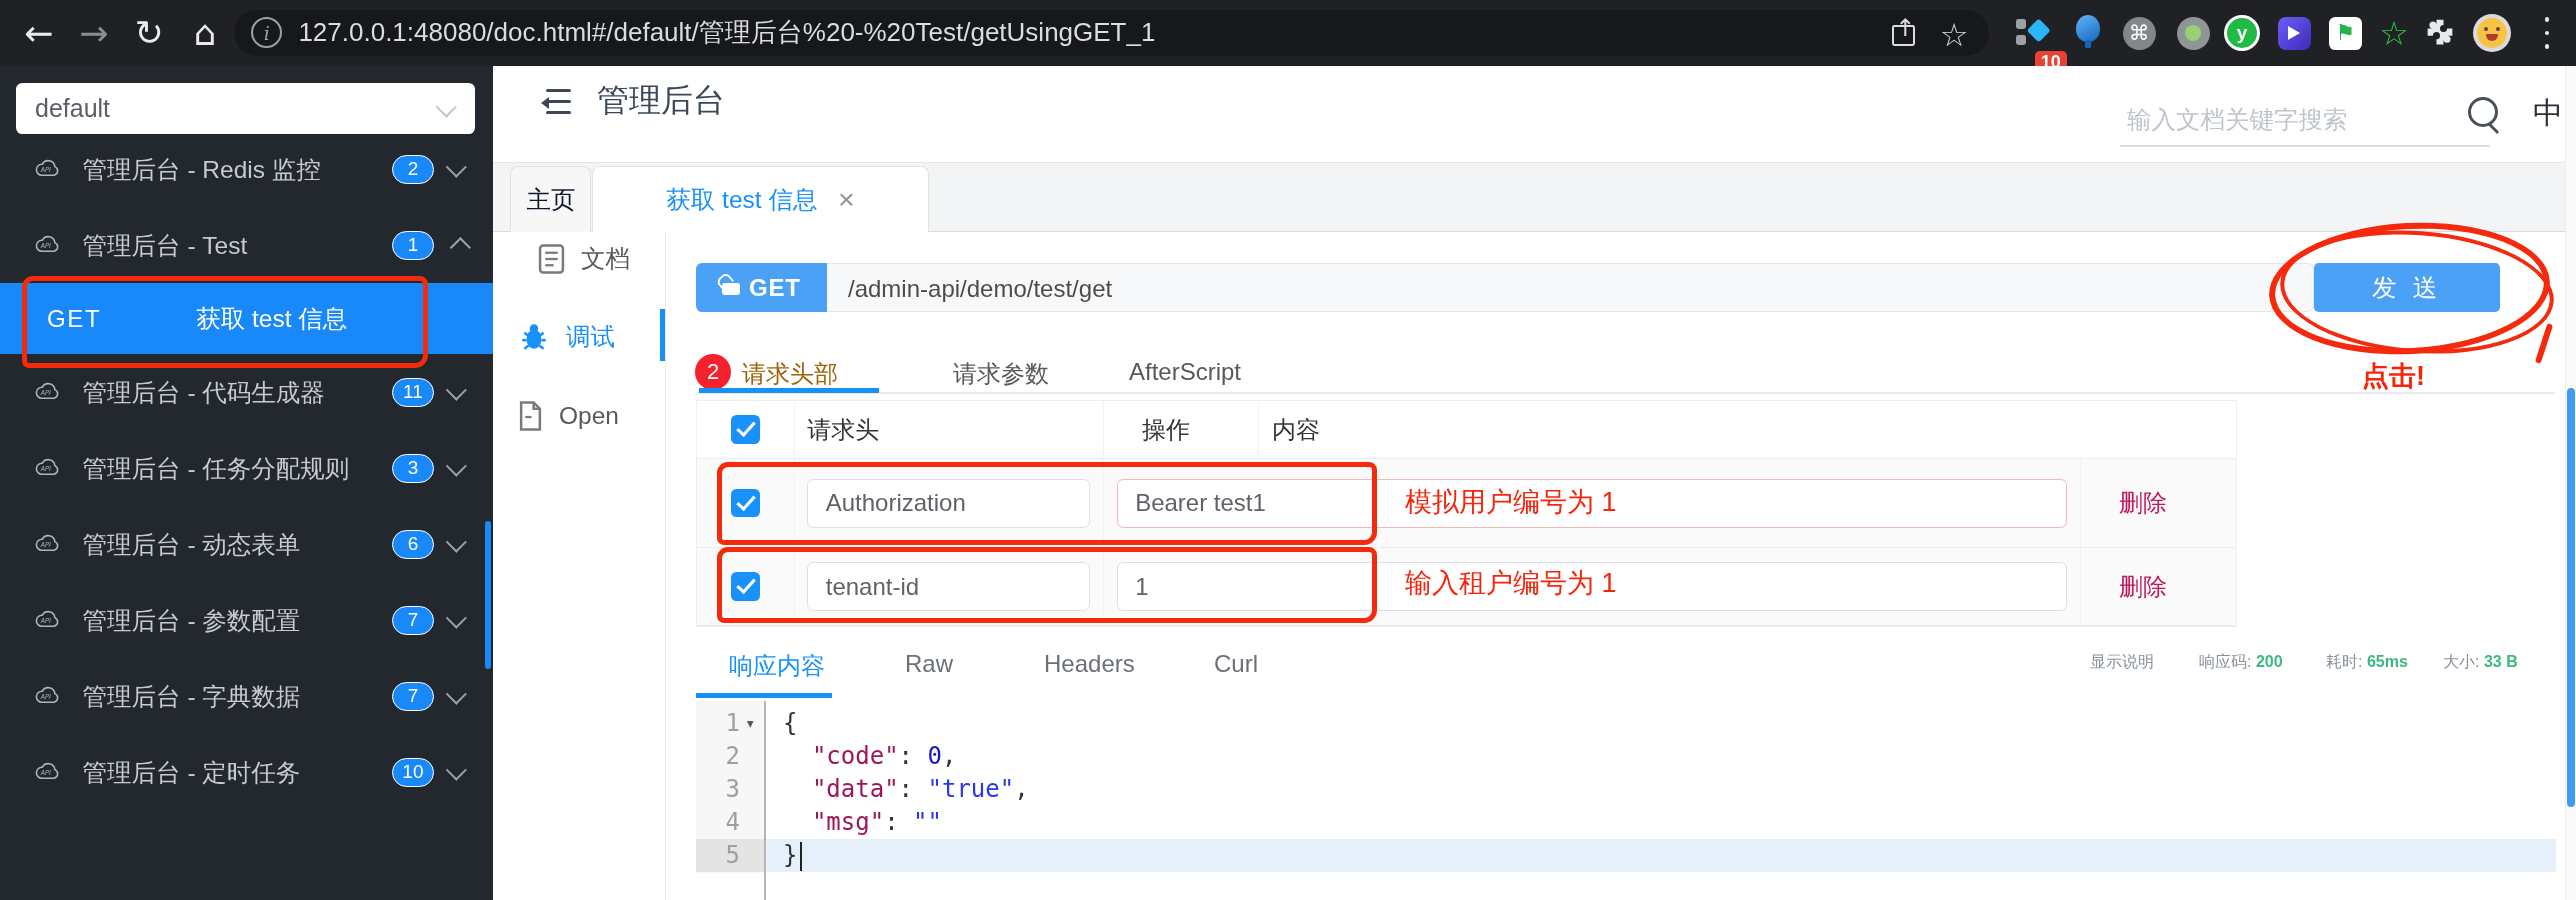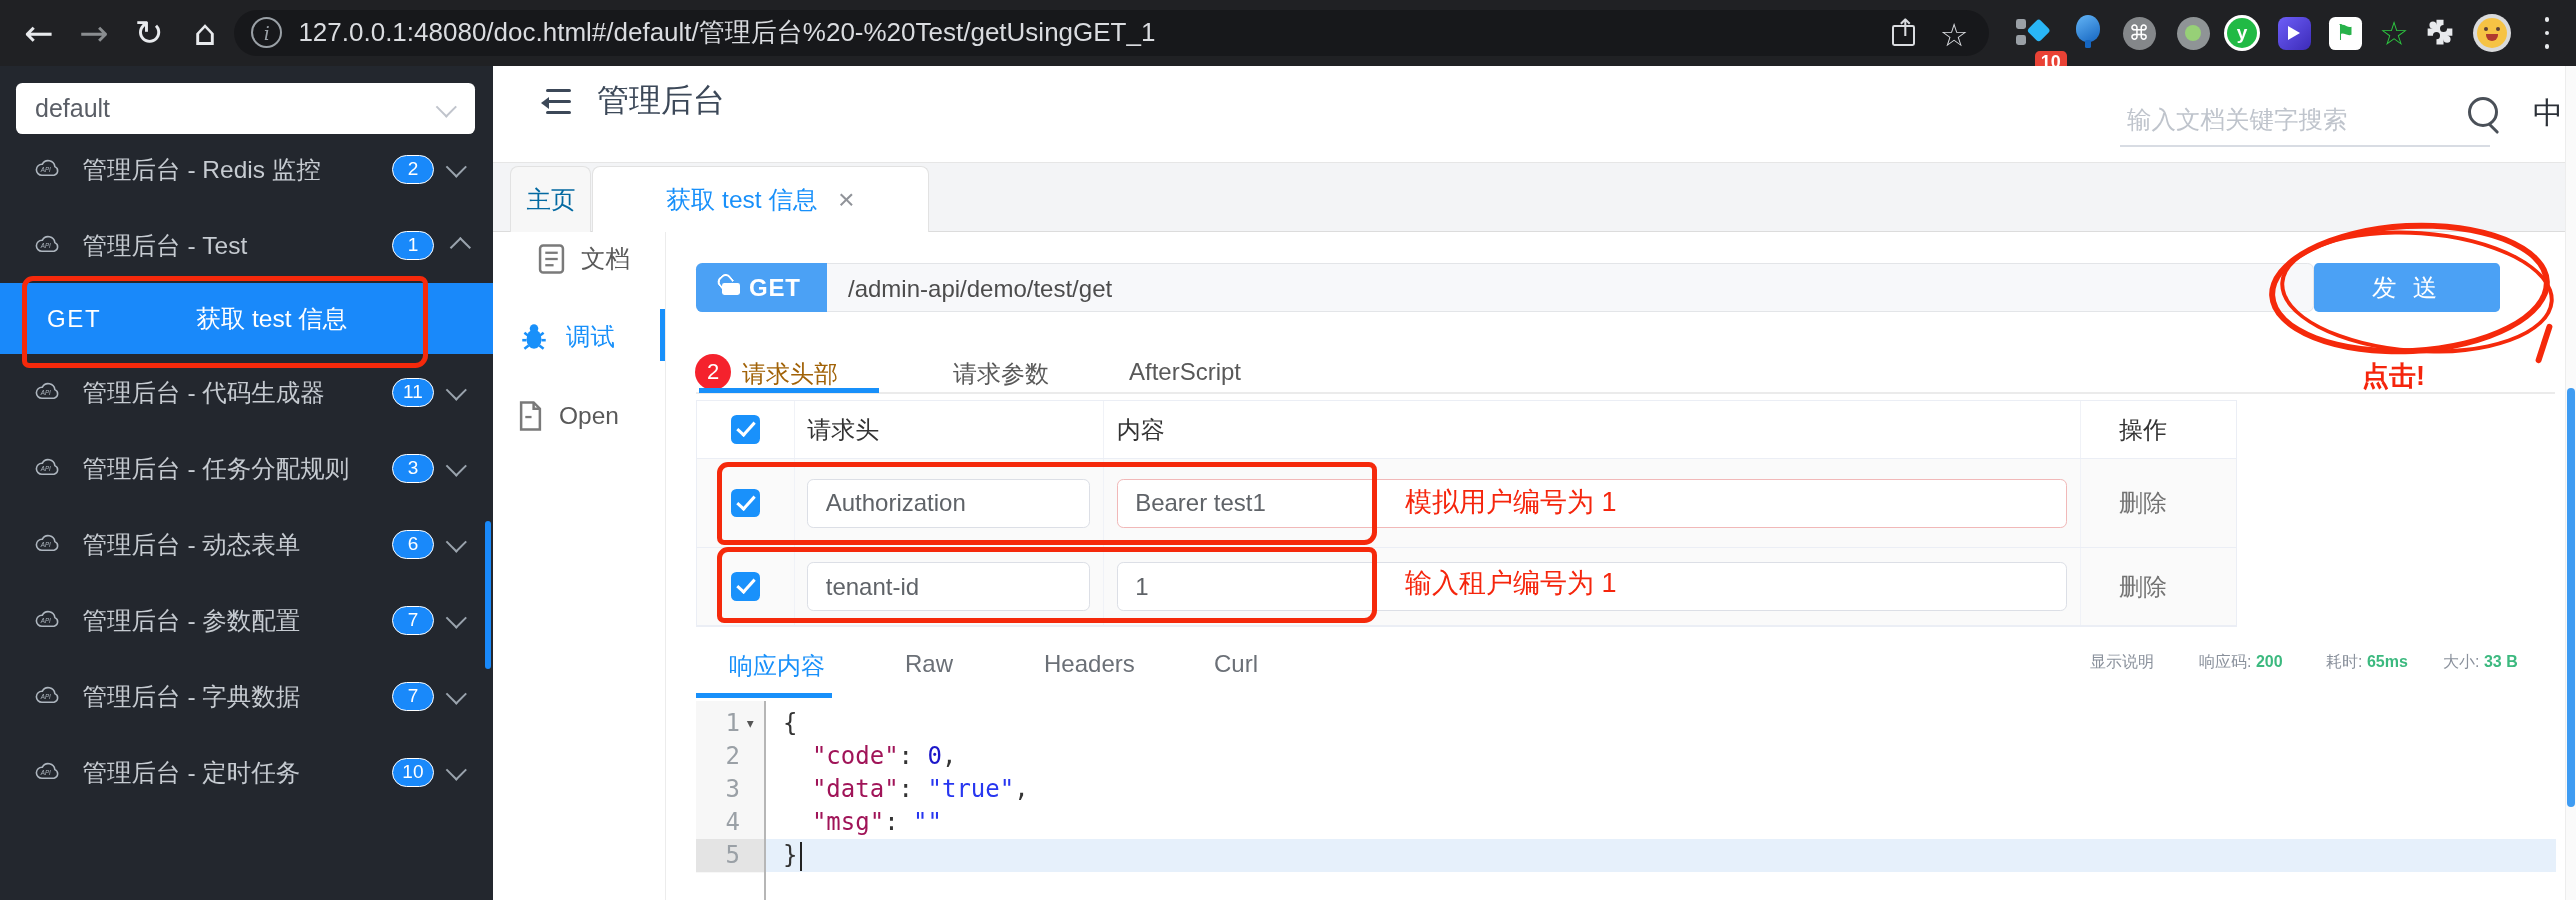--- a/index.html
+++ b/index.html
@@ -53,21 +53,21 @@
   .collapse-ic .tri{position:absolute;left:0;top:9.5px;width:0;height:0;border:6.3px solid transparent;border-right:8.7px solid #3c4858;}
   .search-ph{position:absolute;left:2127px;top:103px;font-size:24.5px;color:#bfc4cc;}
   .search-line{position:absolute;left:2120px;top:145px;width:370px;height:1.6px;background:#d8dce3;}
   .mag{position:absolute;left:2468px;top:97px;width:24px;height:24px;border:3.2px solid #4a5058;border-radius:50%;}
   .mag::after{content:'';position:absolute;left:20.6px;top:22px;width:3.2px;height:12.7px;background:#4a5058;transform:rotate(-45deg);border-radius:1.6px;}
   .lang{position:absolute;left:2533px;top:93px;font-size:30px;color:#2c3138;}
 
   
   .tabstrip{position:absolute;left:493px;top:162px;width:2083px;height:70px;background:#f3f4f6;border-top:0.8px solid #e6e6e6;border-bottom:0.8px solid #dcdcdc;box-sizing:border-box;}
   .tab{position:absolute;top:3.2px;height:66px;border:0.8px solid #e2e2e2;border-bottom:none;border-radius:8px 8px 0 0;
-       display:flex;align-items:center;justify-content:center;font-size:24.5px;color:#0369a1;background:#f7f7f7;box-sizing:border-box;}
+       display:flex;align-items:center;justify-content:center;font-size:24.5px;color:#0f172a;background:#f7f7f7;box-sizing:border-box;}
   .tab.active{background:#fff;color:#1890fa;}
   .tab .close{color:#909399;font-size:28.5px;margin-left:20.6px;}
 
   
   .innernav-divider{position:absolute;left:665px;top:232px;width:0.8px;height:669px;background:#ececec;}
   .dnav{position:absolute;left:518px;display:flex;align-items:center;font-size:24.5px;color:#595959;}
   .dnav.active{color:#1890fa;}
   .dnav .ic{margin-right:16px;display:flex;}
   .dnav-bar{position:absolute;left:660px;top:309px;width:4.7px;height:52px;background:#1890fa;}
 
@@ -99,21 +99,21 @@
   .tcell.c0{width:119px;justify-content:center;}
   .tcell.c1{width:372px;padding:0 12.7px;}
   .tcell.c2{width:1187px;padding:0 12.7px;}
   .tcell.c3{width:181px;padding-left:38px;}
   .th-label{font-size:24px;color:#333;font-weight:500;}
   .cb{width:28.5px;height:28.5px;background:#1991fb;border-radius:5.5px;position:relative;flex:none;}
   .cb::after{content:'';position:absolute;left:9.5px;top:3.2px;width:7.1px;height:15px;border:solid #fff;border-width:0 3.2px 3.2px 0;transform:rotate(42deg);}
   .tinput{height:49px;background:#fff;border:1.6px solid #dcdfe6;border-radius:6.3px;box-sizing:border-box;
           display:flex;align-items:center;padding:0 17.4px;font-size:24px;color:#5f6368;width:100%;}
   .tinput.warn{border-color:#f1b8b8;}
-  .del-link{font-size:24px;color:#737373;}
+  .del-link{font-size:24px;color:#be185d;}
 
   
   .resp-tab{position:absolute;top:650px;font-size:24px;color:#6b7077;}
   .resp-tab.active{color:#1890fa;}
   .resp-underline{position:absolute;left:696px;top:693px;width:136px;height:4.7px;background:#1890fa;}
   .stat{position:absolute;top:652px;font-size:16px;color:#8a919c;}
   .stat b{color:#3cb97f;font-weight:600;}
   .resp-cb{position:absolute;left:2048px;top:649px;}
 
   
@@ -393,25 +393,25 @@
   <div class="rtab-underline"></div>
 
   <div id="req-table">
     <div class="trow head">
       <div class="tcell c0">
           <span class="cb"></span>
         </div>
       <div class="tcell c1">
           <span class="th-label">请求头</span>
         </div>
+      <div class="tcell c3">
+          <span class="th-label">操作</span>
+        </div>
       <div class="tcell c2">
           <span class="th-label">内容</span>
-        </div>
-      <div class="tcell c3">
-          <span class="th-label">操作</span>
         </div>
     </div>
     <div id="table-rows">
         <div class="trow" style="height: 88px;">
           <div class="tcell c0">
             <span class="cb"></span>
           </div>
           <div class="tcell c1">
             <span class="tinput">Authorization</span>
           </div>

